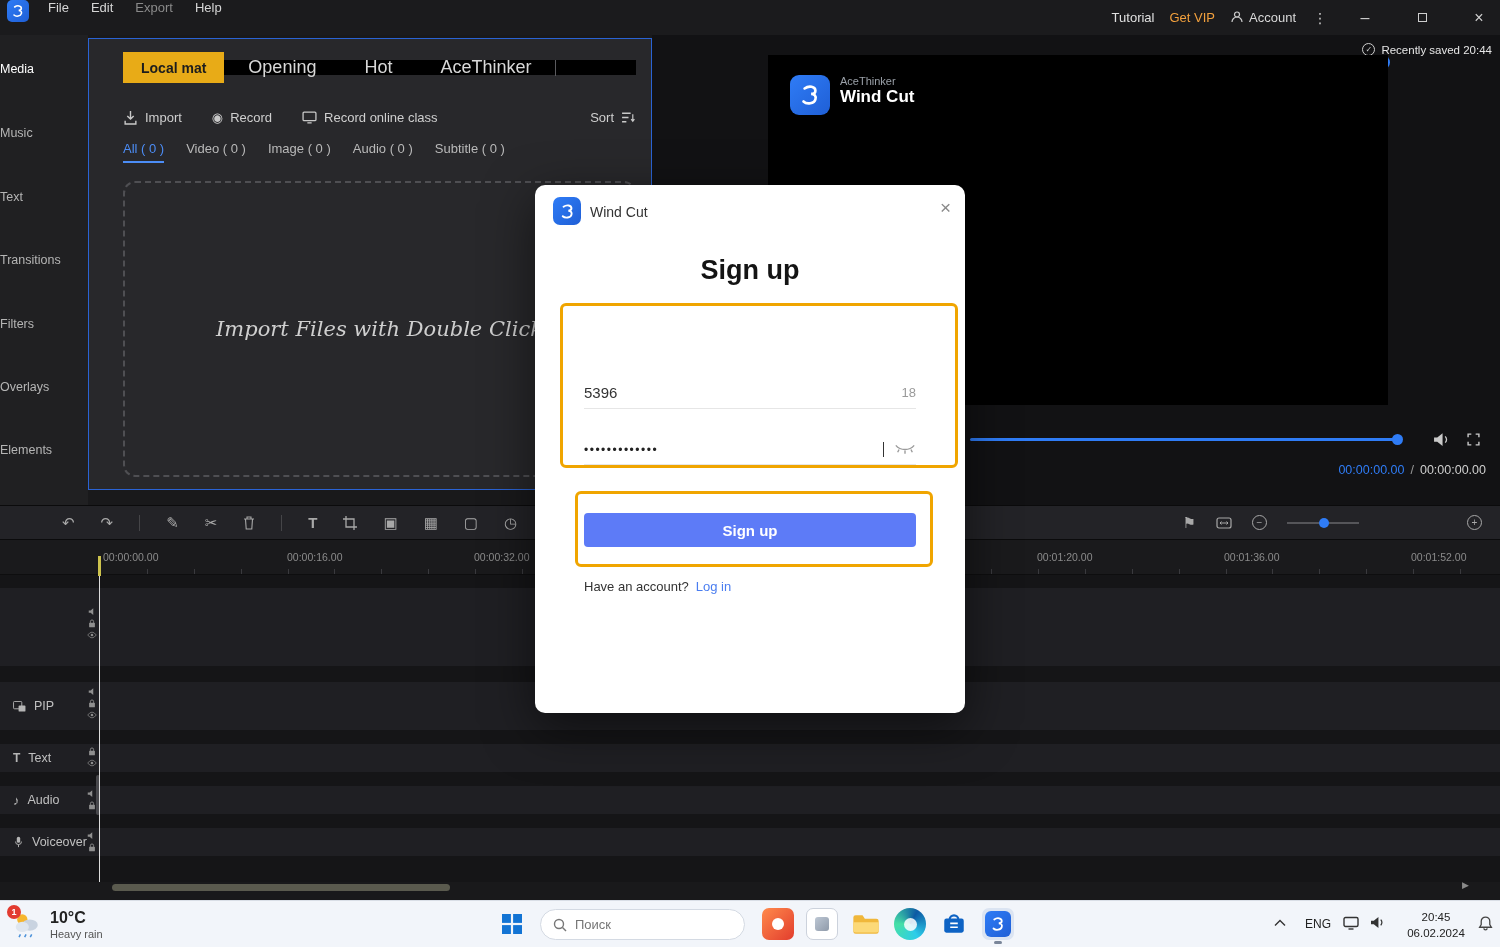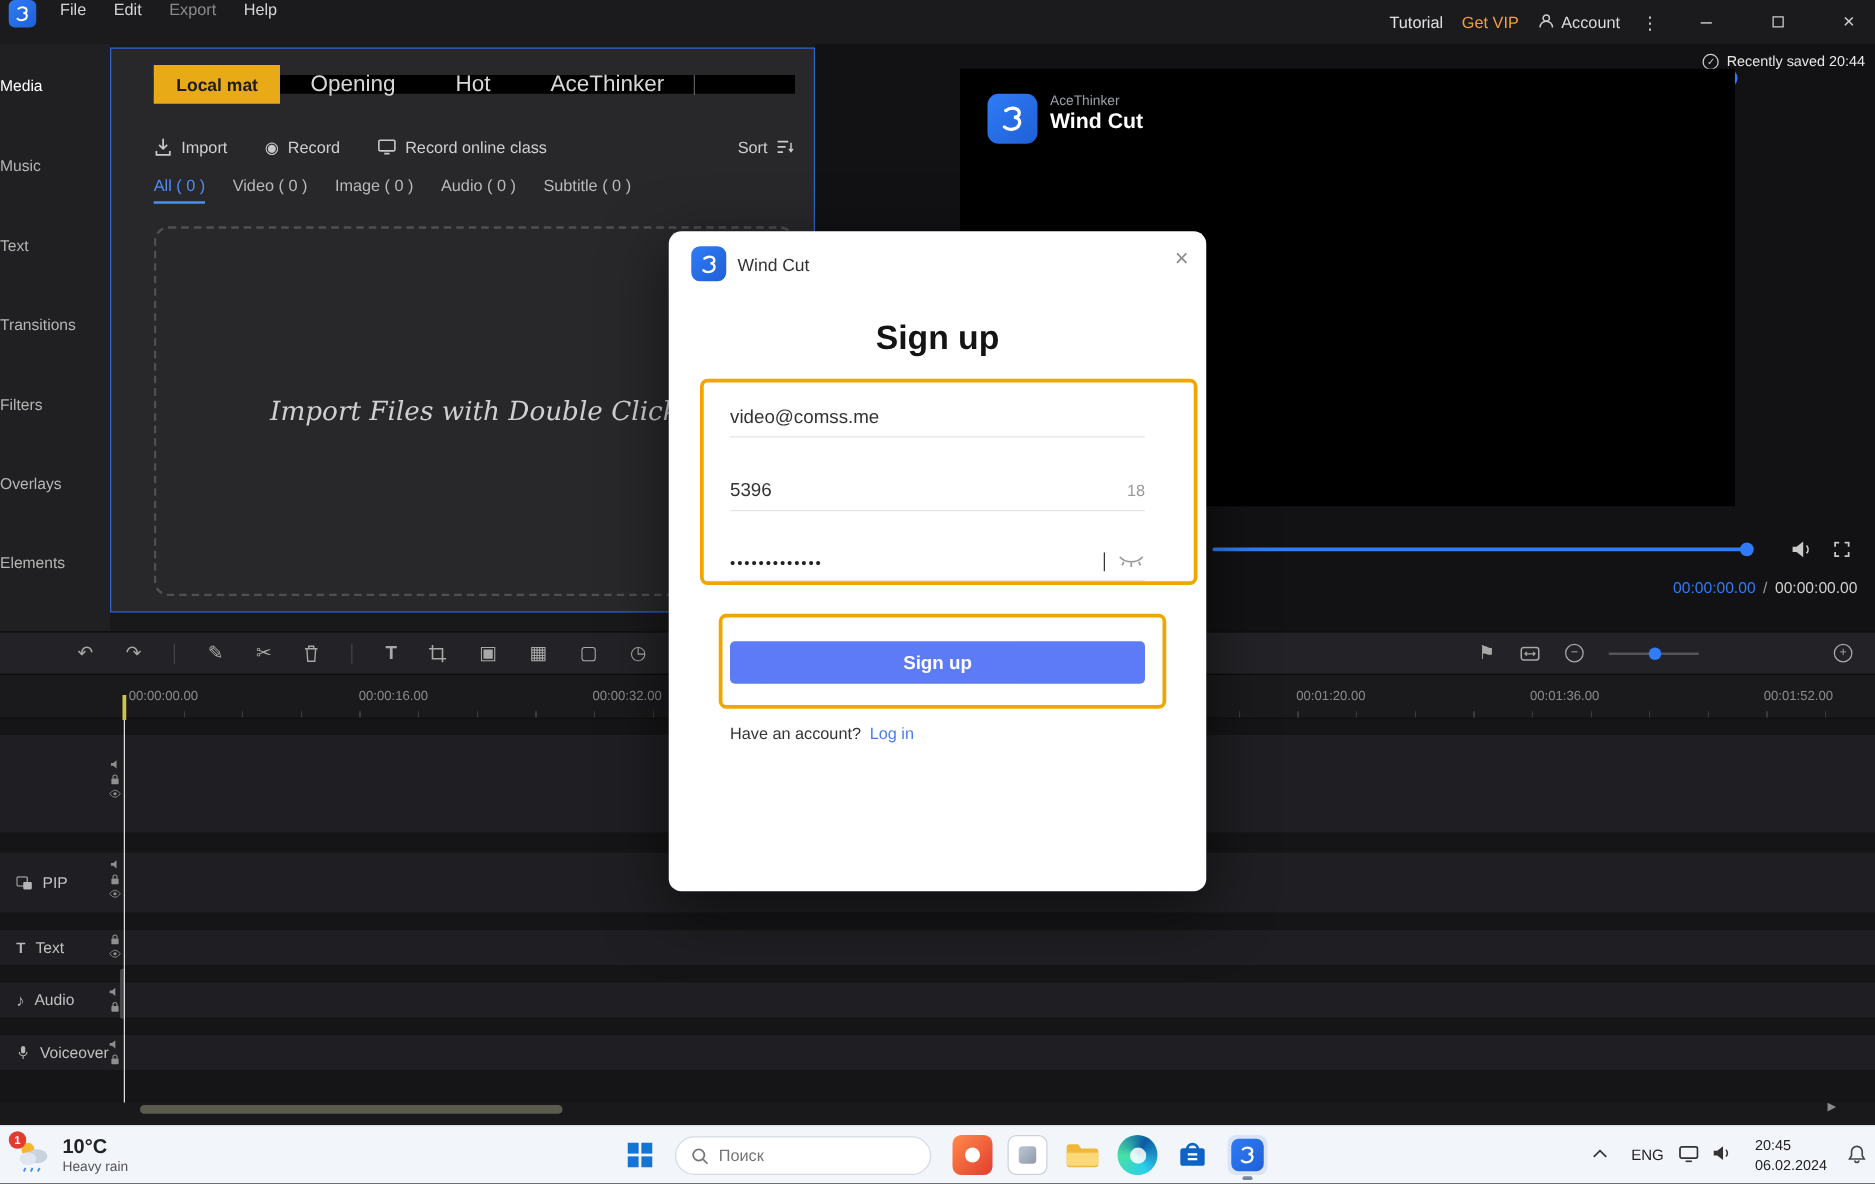--- a/index.html
+++ b/index.html
@@ -464,21 +464,21 @@
           <rect x="1" y="1.5" width="14" height="9" rx="1.5" fill="none" stroke="#333" stroke-width="1.4"></rect>
           <path d="M5.5 13h5" stroke="#333" stroke-width="1.4"></path>
         </svg>
     </span>
     <span class="abs" style="left:1370px;top:15px">
       <svg width="15" height="13" viewBox="0 0 16 14">
           <path d="M1 5h3L9 1v12L4 9H1z" fill="#333"></path>
           <path d="M11.5 4q2.5 3 0 6" stroke="#333" fill="none" stroke-width="1.3"></path>
         </svg>
     </span>
-    <span class="abs" style="left:1404px;top:9px;width:64px;text-align:left;font-size:11.5px;color:#222;line-height:1.35">
+    <span class="abs" style="left:1404px;top:9px;width:64px;text-align:center;font-size:11.5px;color:#222;line-height:1.35">
       <div>20:45</div>
       <div>06.02.2024</div>
     </span>
     <span class="abs" style="left:1478px;top:15px">
       <svg width="15" height="15" viewBox="0 0 14 14">
           <path d="M7 1a4 4 0 014 4v3l1.5 2.5h-11L3 8V5a4 4 0 014-4z" fill="none" stroke="#444" stroke-width="1.2"></path>
           <path d="M5.5 11.5a1.5 1.5 0 003 0" fill="none" stroke="#444" stroke-width="1.2"></path>
         </svg>
     </span>
   </footer>
@@ -487,23 +487,20 @@
     <span class="wc-logo abs" style="left:18px;top:12px;width:28px;height:28px;border-radius:7px">
       <svg viewBox="0 0 24 24" width="19" height="19">
           <path d="M7 6c4-3 10-2 10 2 0 2-2 3-4 3 3 0 5 2 4 5-1 4-8 5-11 2" fill="none" stroke="#fff" stroke-width="2.4" stroke-linecap="round"></path>
         </svg>
     </span>
     <span class="abs" style="left:55px;top:19px;font-size:14px;color:#333">Wind Cut</span>
     <span class="abs" style="right:14px;top:12px;font-size:19px;color:#8a8a8a;cursor:pointer">×</span>
 
     <div class="dlg-title">Sign up</div>
 
-    <div class="field" style="top:140px">
-      <input type="text" value="video@comss.me" style="">
-    </div>
     <div class="field" style="top:199px">
       <input type="text" value="5396" style="">
       <span style="font-size:13px;color:#9a9a9a">18</span>
     </div>
     <div class="field" style="top:257px">
       <span style="flex:1;font-size:12px;letter-spacing:1.5px;color:#222">•••••••••••••</span>
       <span class="caret"></span>
       <span style="margin-left:10px">
         <svg width="22" height="12" viewBox="0 0 24 12">
             <path d="M2 1c5 6 15 6 20 0" fill="none" stroke="#9a9a9a" stroke-width="1.5"></path>

